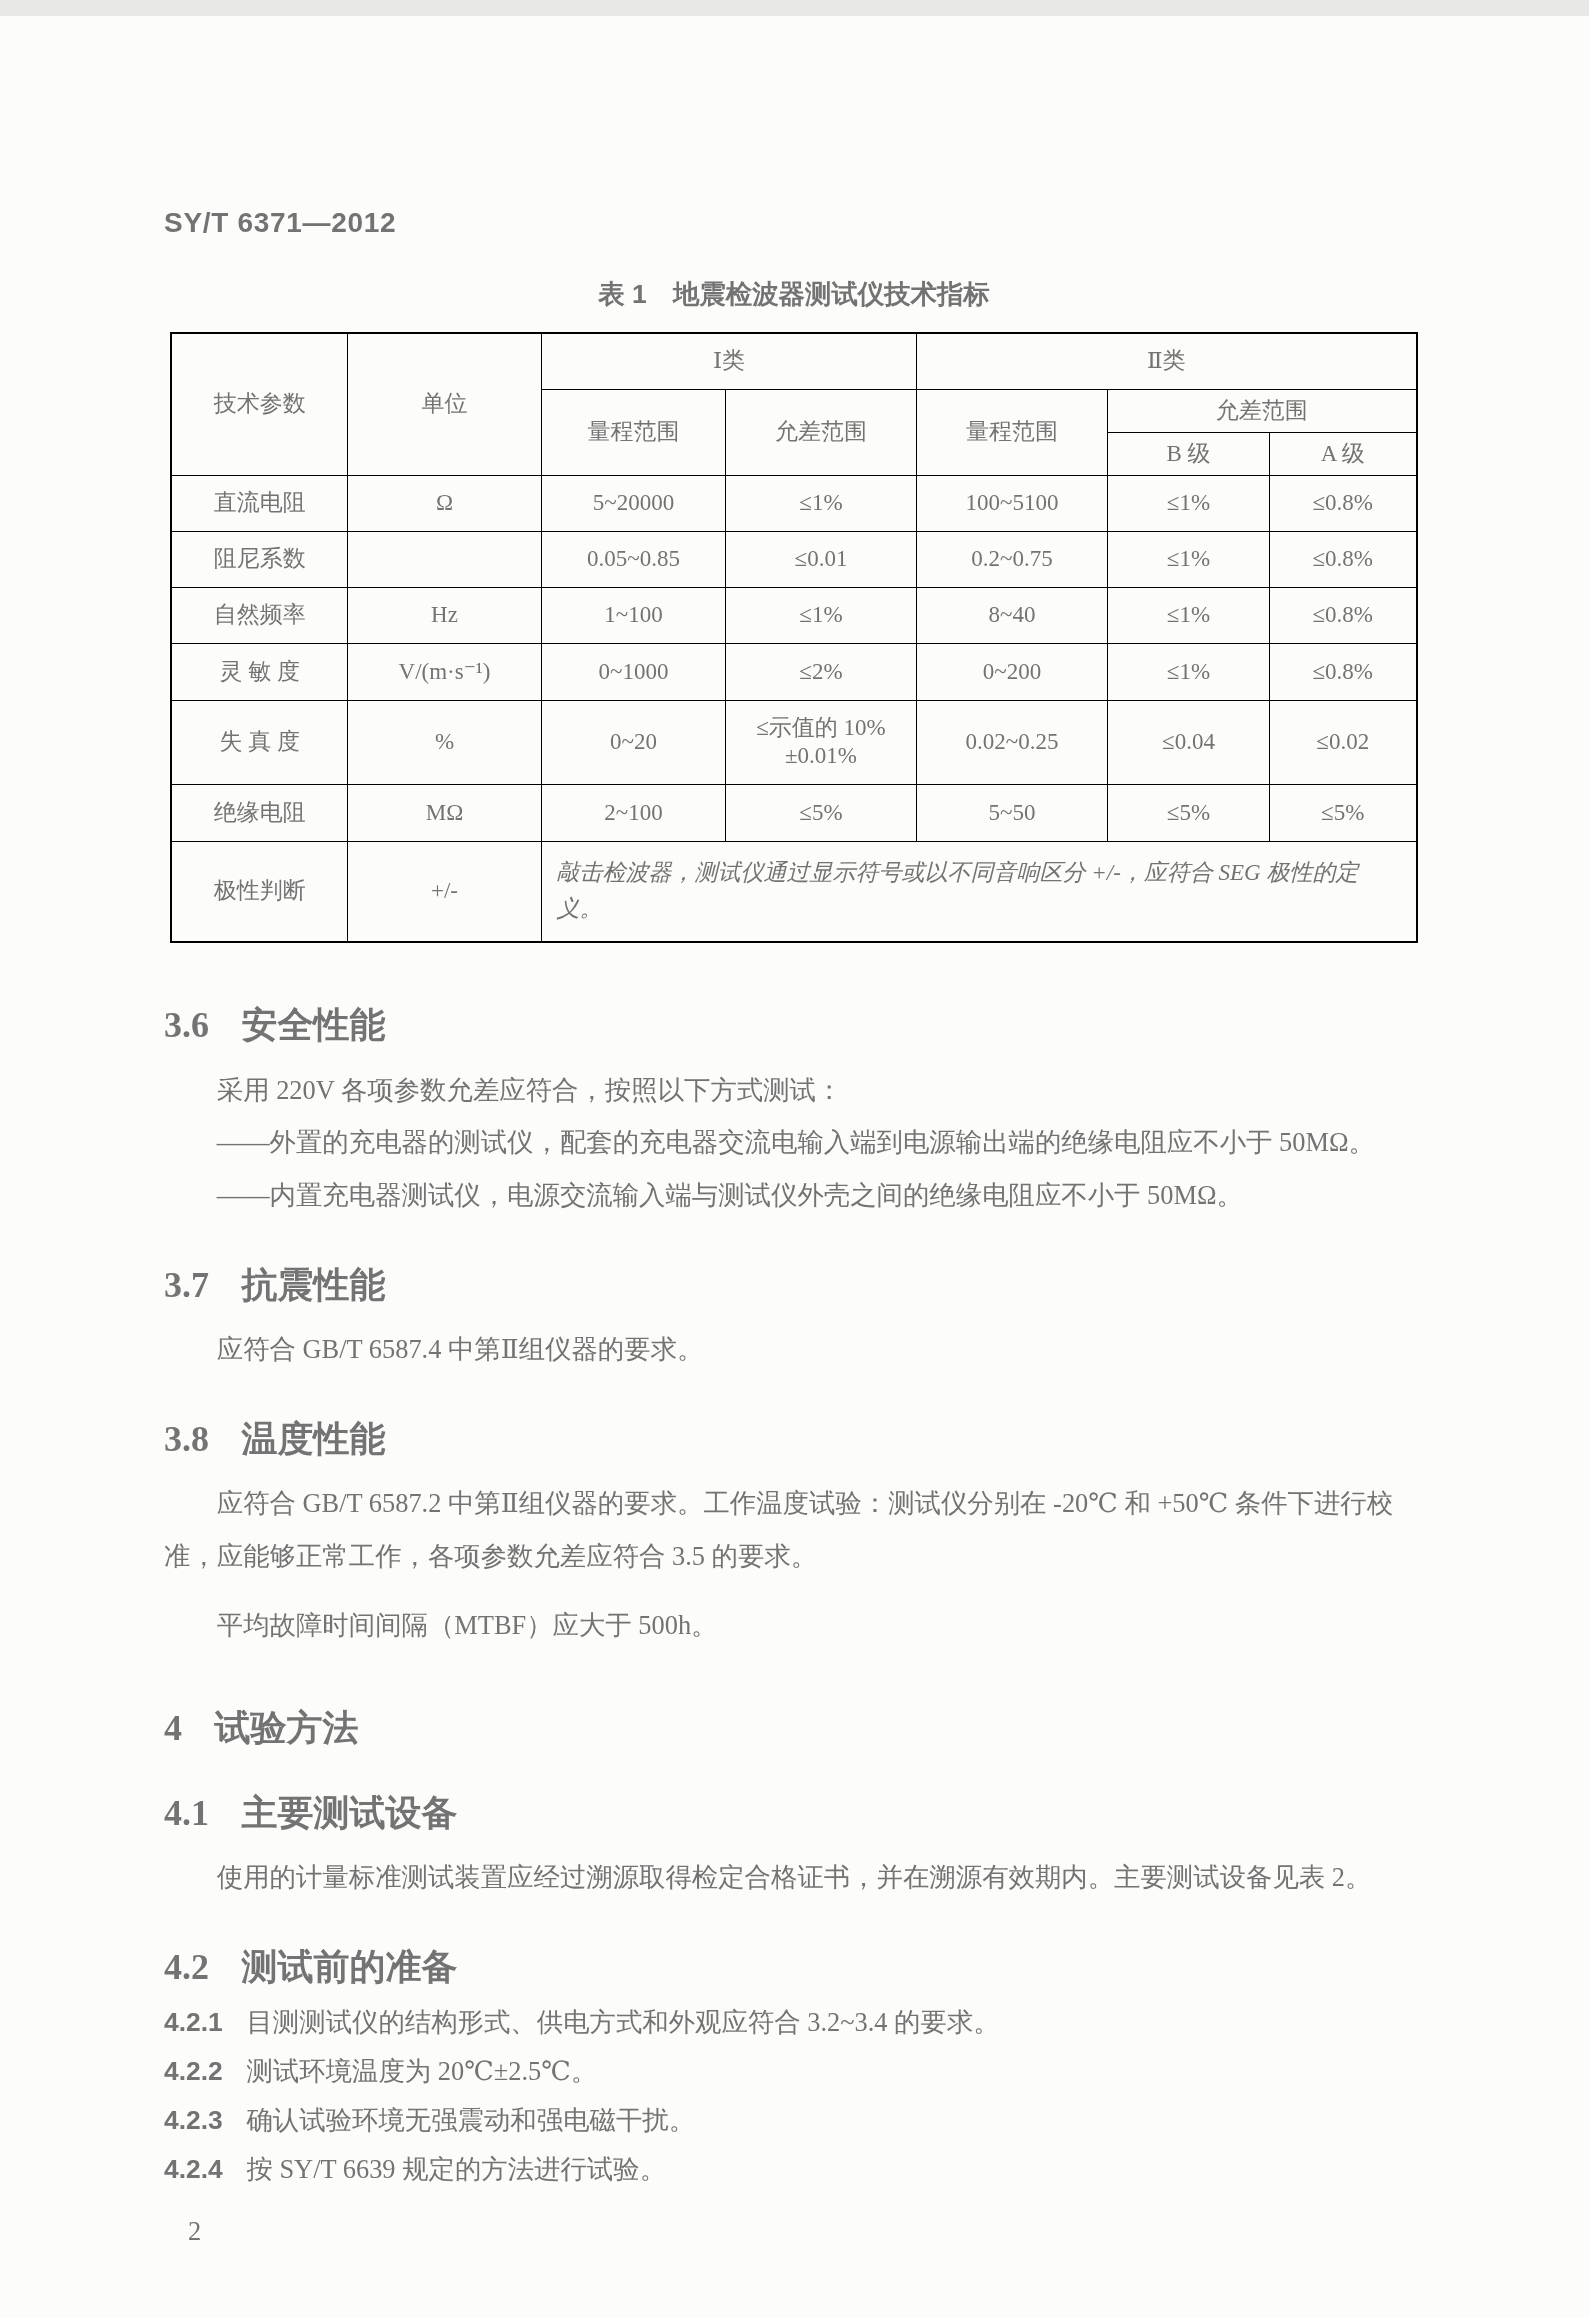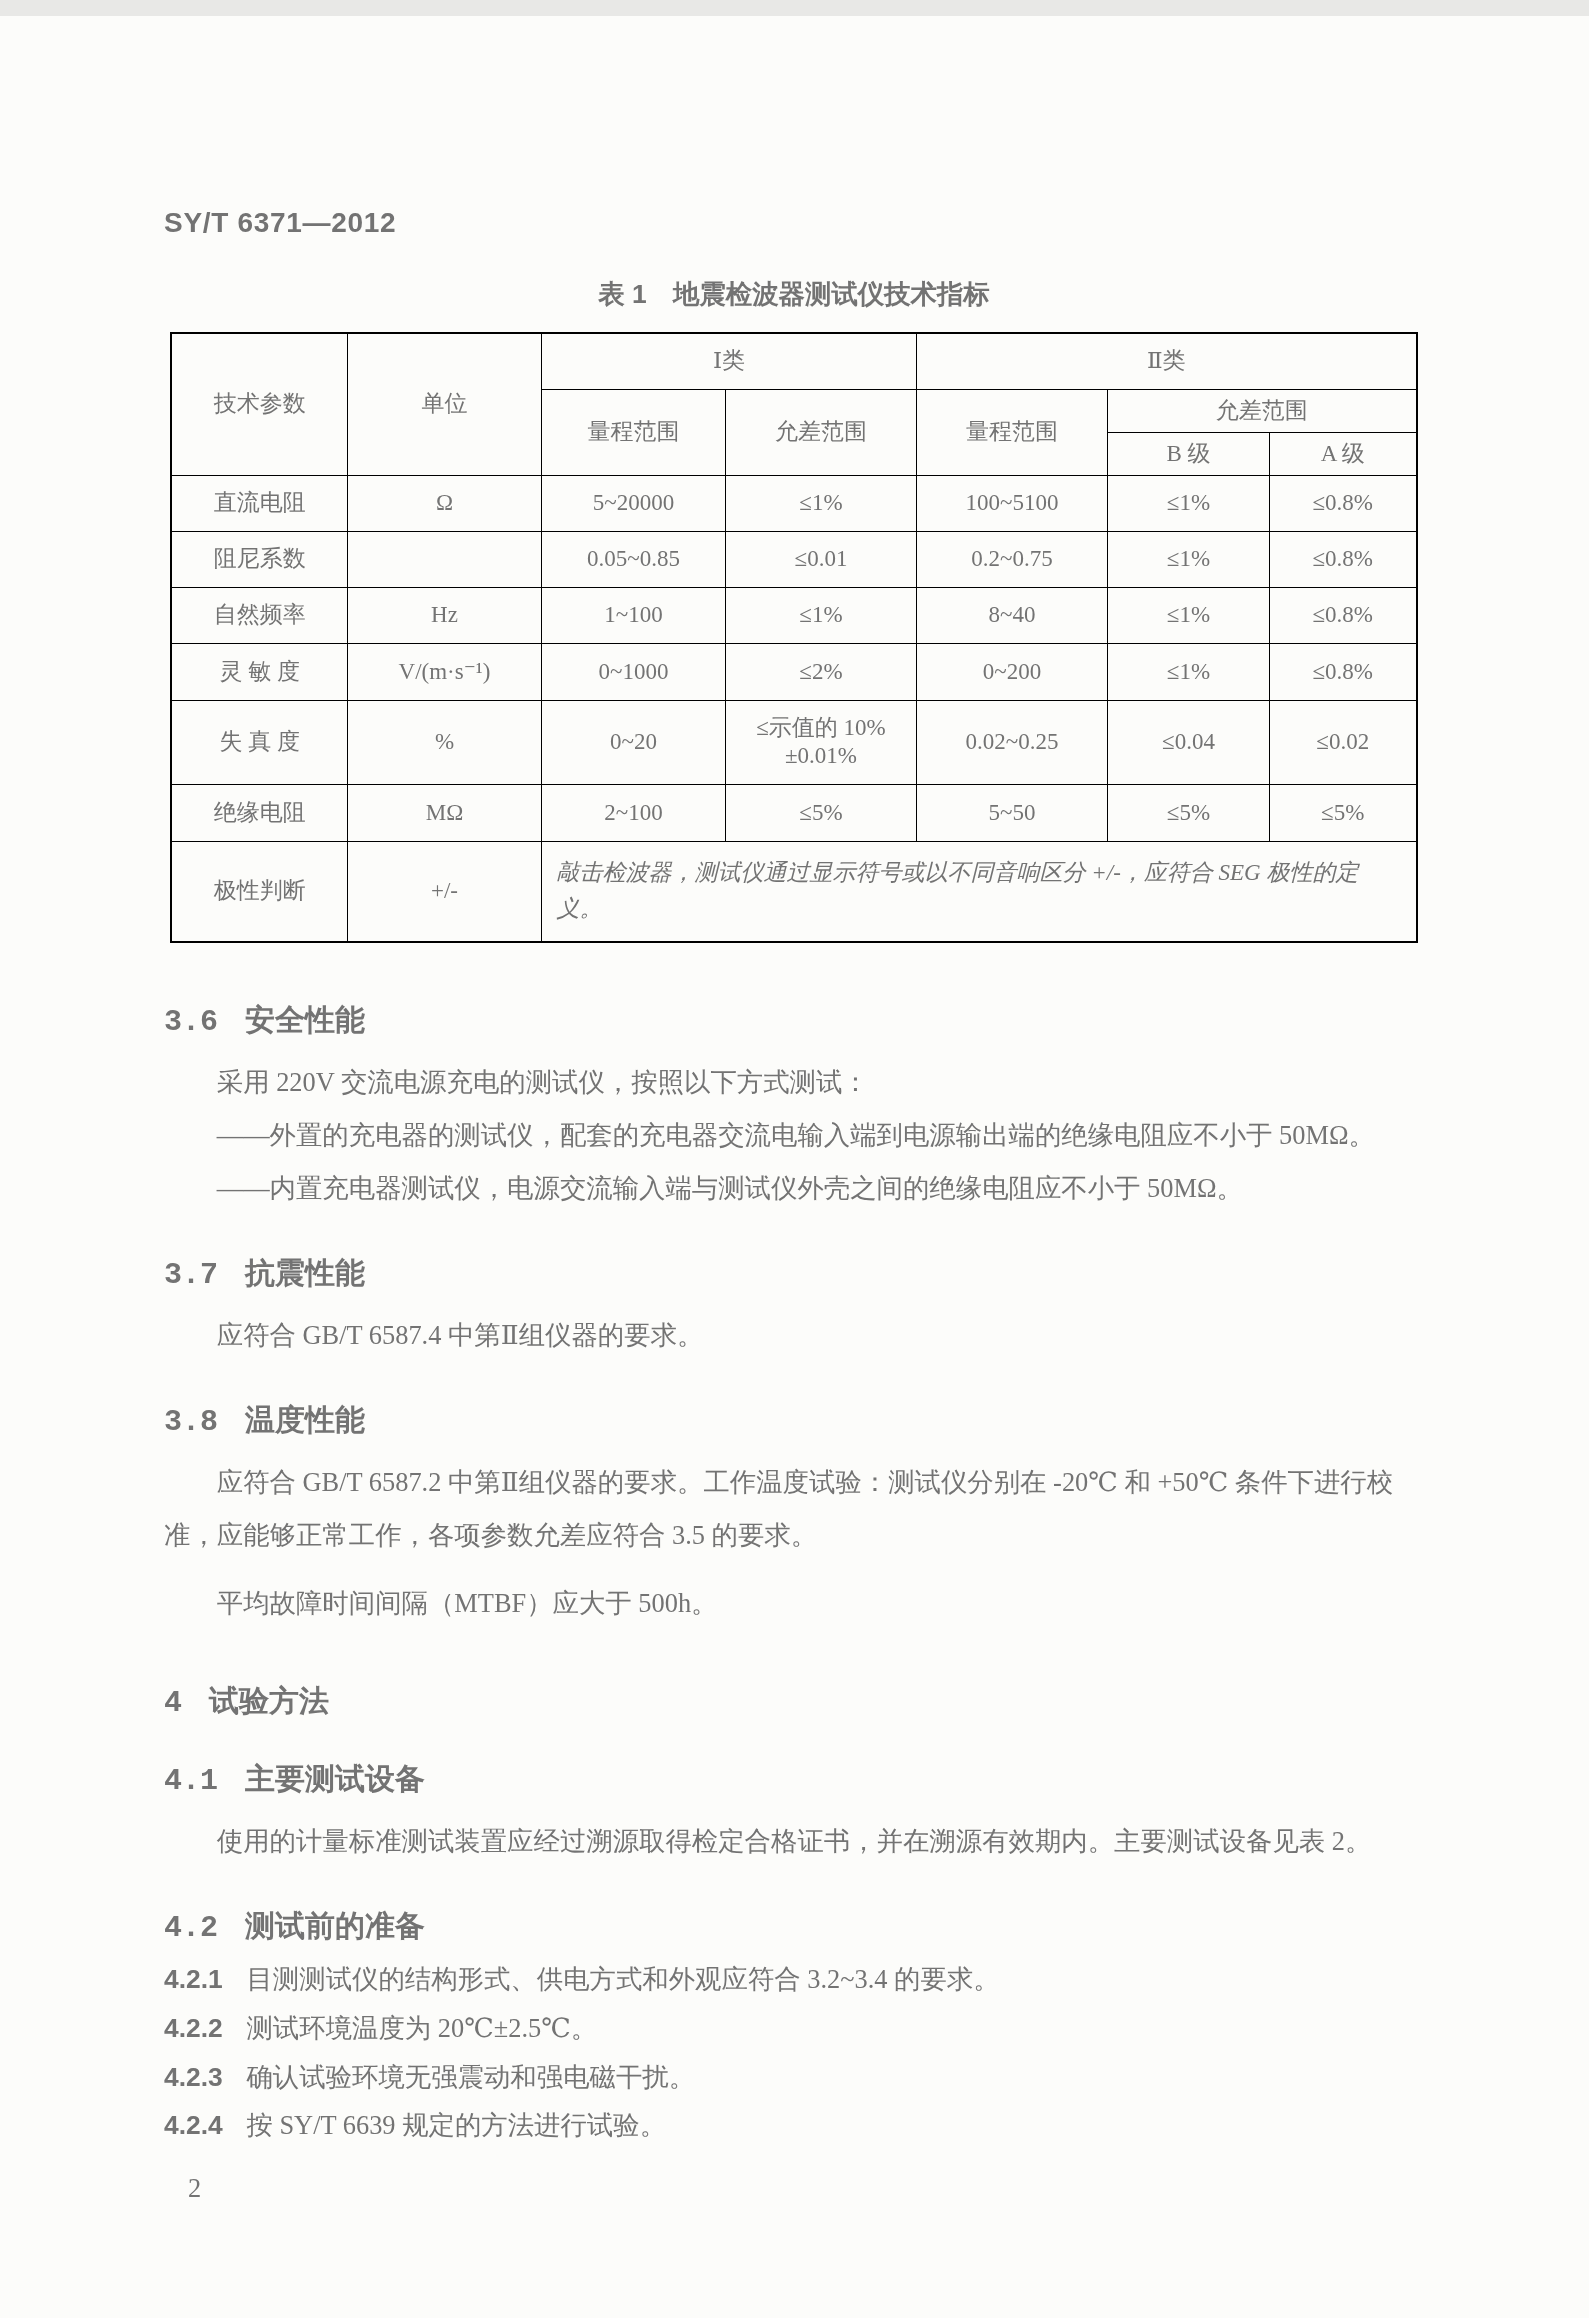--- a/index.html
+++ b/index.html
@@ -50,23 +50,23 @@
   table.spec td.left { text-align: left; padding-left: 14.5px; padding-right: 14.5px; line-height: 1.6; font-style: italic; }
   col.c-param { width: 176px; }
   col.c-unit  { width: 194px; }
   col.c-r1    { width: 184px; }
   col.c-t1    { width: 191px; }
   col.c-r2    { width: 191px; }
   col.c-b     { width: 162px; }
   col.c-a     { width: 147px; }
 
   h2.sec {
-    font-family: Liberation Mono, monospace;
-    font-weight: bold;
-    font-size: 30px;
+    font-family: Liberation Serif, serif;
+    font-weight: bold;
+    font-size: 36px;
     margin: 42px 0 0 0;
     line-height: 1.2;
   }
   h2.sec .num { margin-right: 0.9em; }
   h2.sec.big-gap { margin-top: 55px; }
   h2.first { margin-top: 61px; }
   p.body {
     margin: 16px 0 0 0;
     line-height: 2.0;
     text-indent: 2em;
@@ -187,21 +187,21 @@
         <td>极性判断</td>
         <td>+/-</td>
         <td colspan="5" class="left">敲击检波器，测试仪通过显示符号或以不同音响区分 +/-，应符合 SEG 极性的定义。</td>
       </tr>
     </tbody>
   </table>
 
   <h2 class="sec first">
     <span class="num">3.6</span><span>安全性能</span>
   </h2>
-  <p class="body">采用 220V 交流电源充电的测试仪，按照以下方式测试：</p>
+  <p class="body">采用 220V 各项参数允差应符合，按照以下方式测试：</p>
   <p class="dash">——外置的充电器的测试仪，配套的充电器交流电输入端到电源输出端的绝缘电阻应不小于 50MΩ。</p>
   <p class="dash">——内置充电器测试仪，电源交流输入端与测试仪外壳之间的绝缘电阻应不小于 50MΩ。</p>
 
   <h2 class="sec">
     <span class="num">3.7</span><span>抗震性能</span>
   </h2>
   <p class="body">应符合 GB/T 6587.4 中第Ⅱ组仪器的要求。</p>
 
   <h2 class="sec">
     <span class="num">3.8</span><span>温度性能</span>

